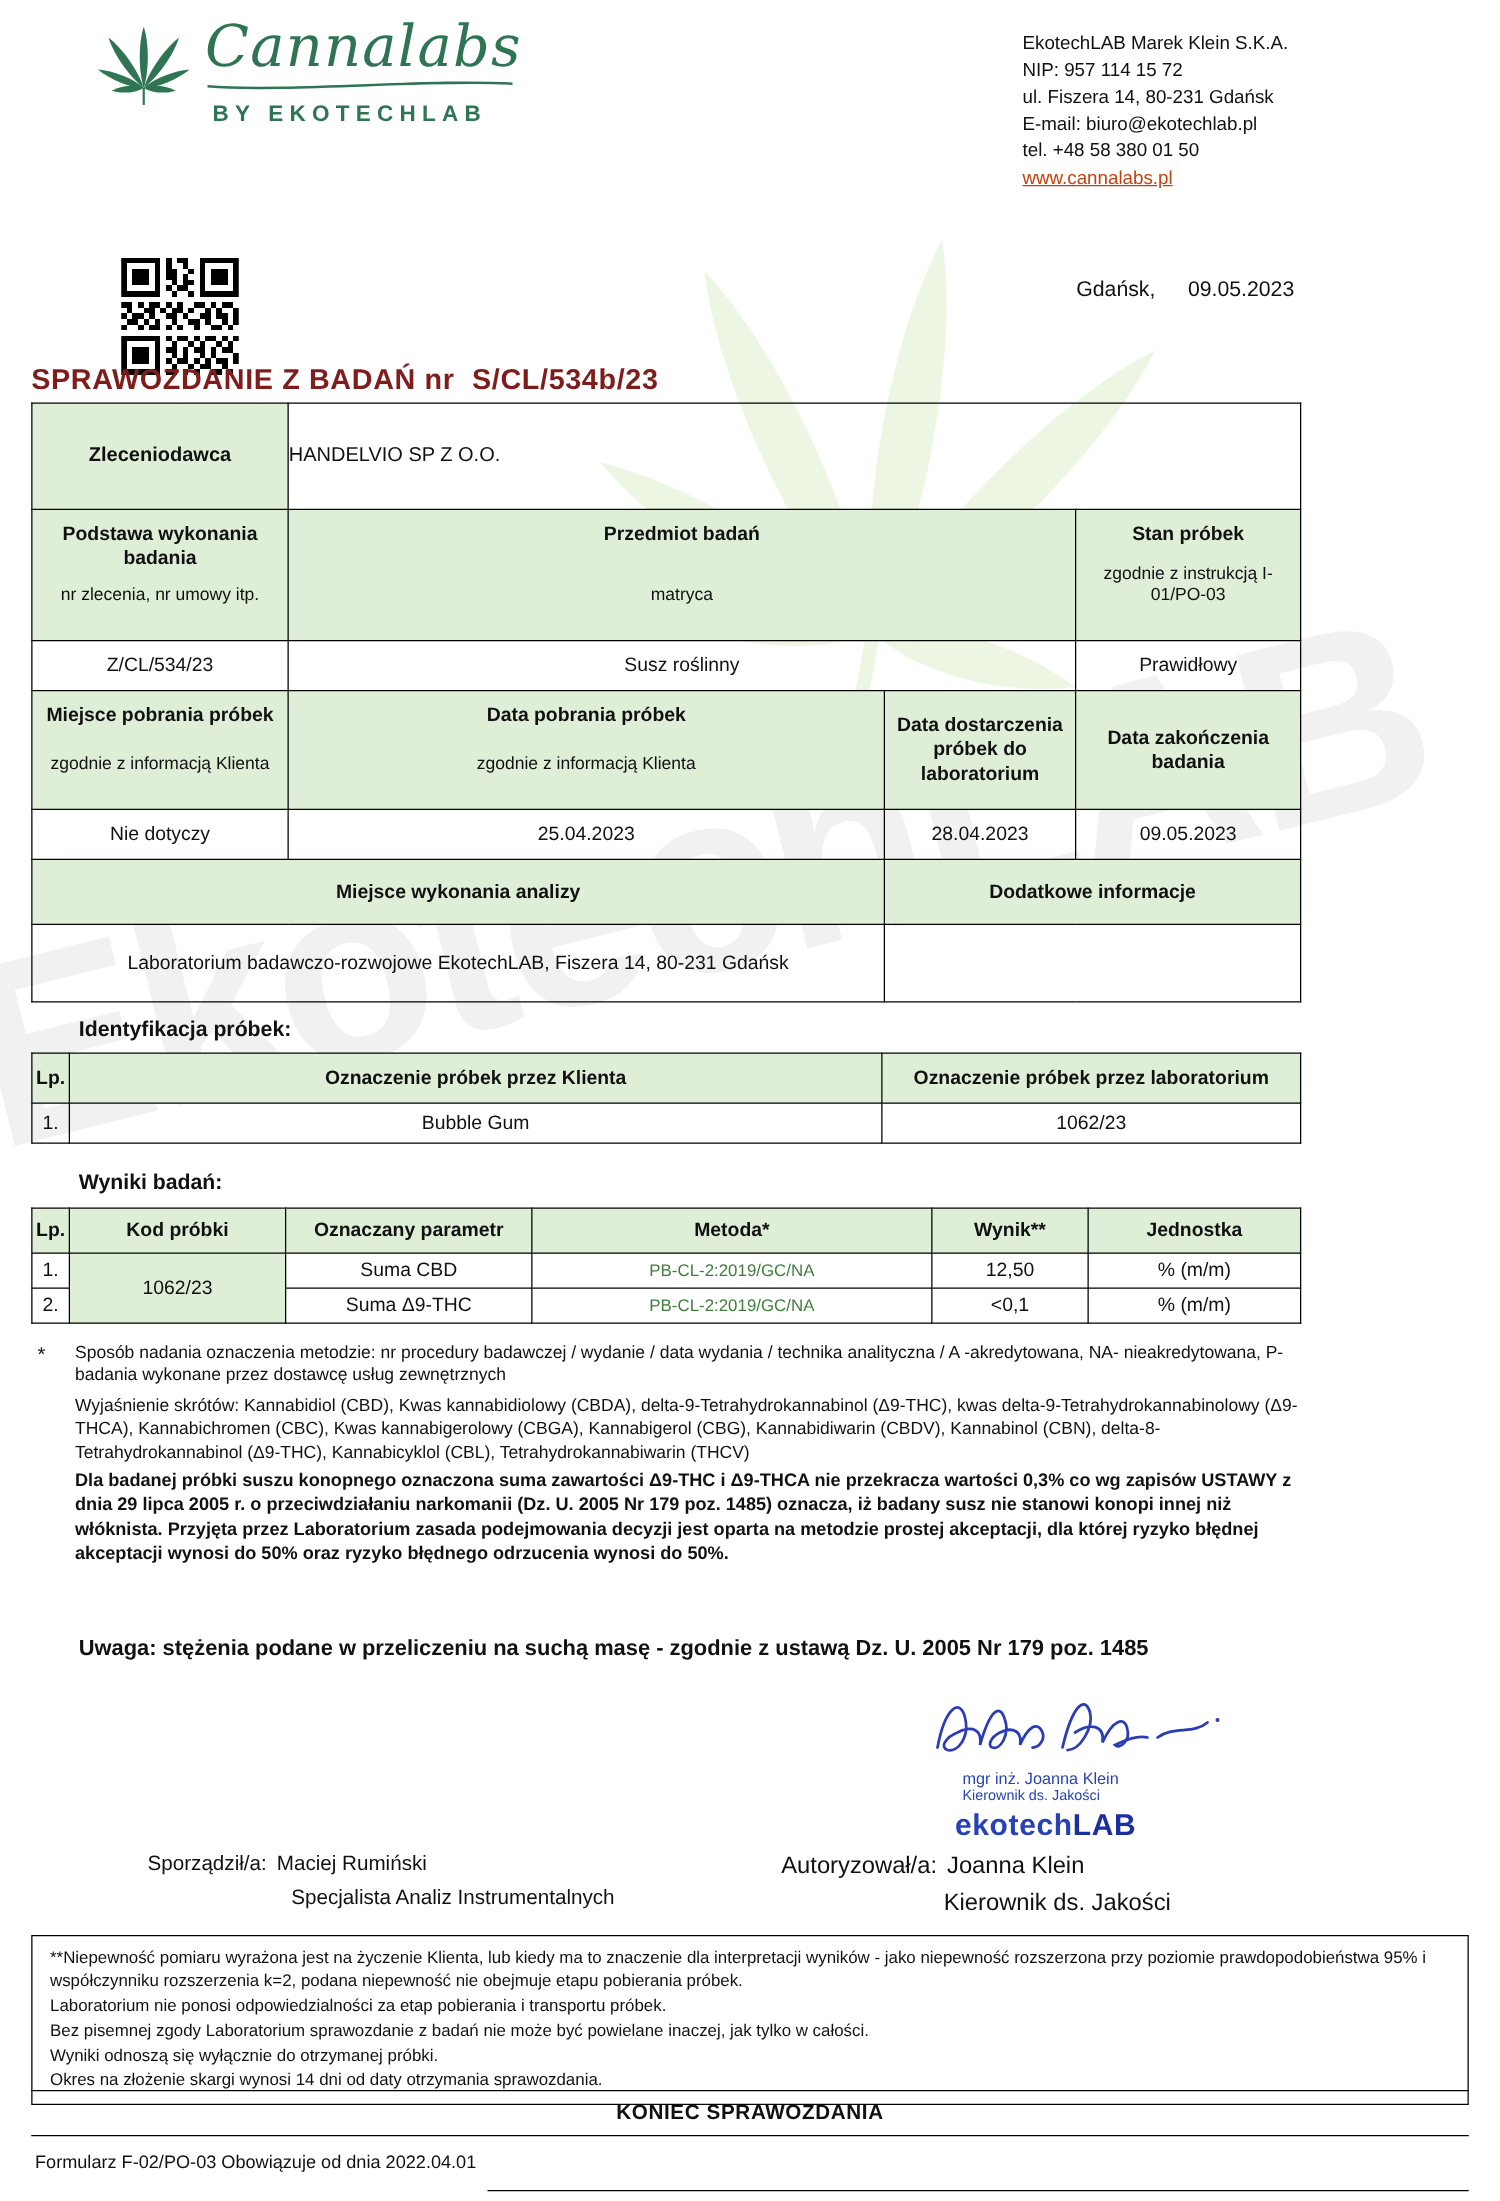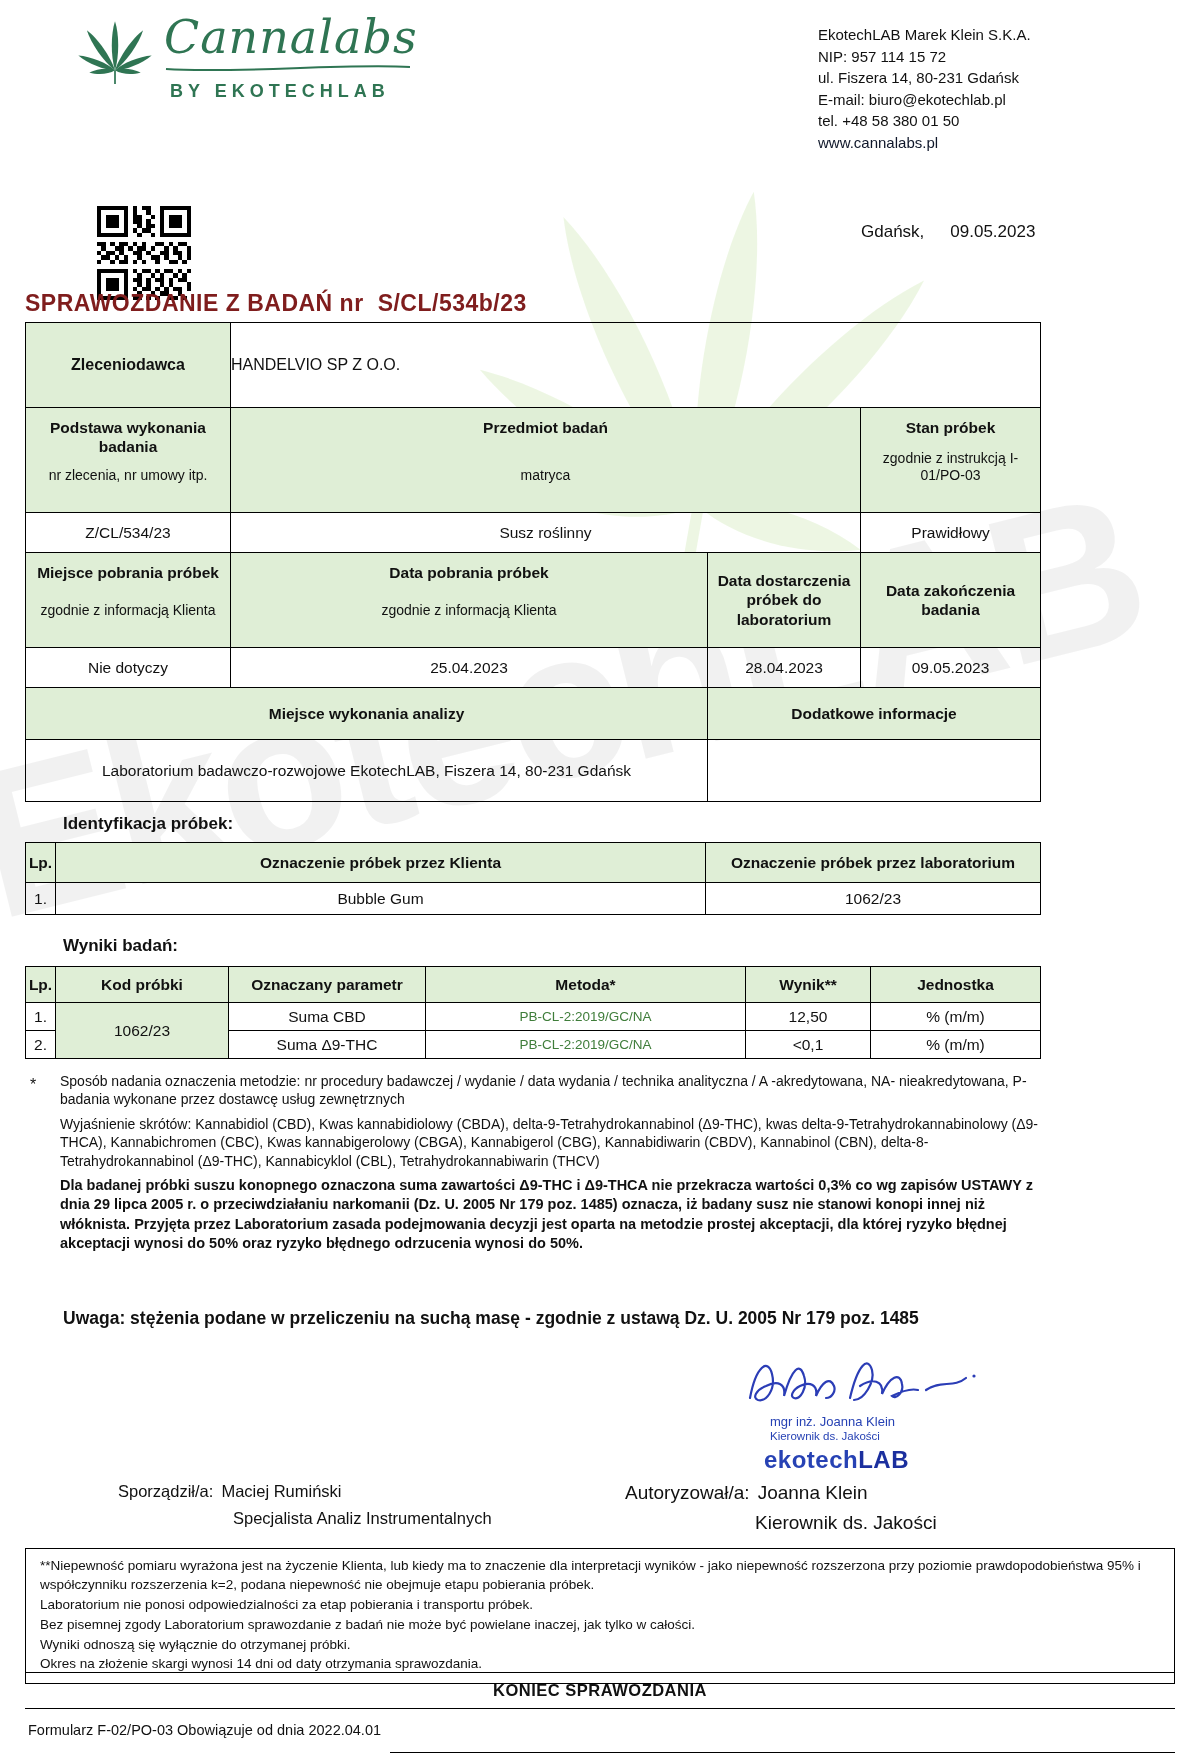--- a/index.html
+++ b/index.html
@@ -18,21 +18,21 @@
   
   .logo-wrap{left:72px;top:14px;display:flex;align-items:flex-start;}
   .logo-leaf{width:86px;height:92px;}
   .logo-texts{margin-left:6px;}
   .logo-script{font-family:"DejaVu Serif",serif;font-style:italic;font-size:46px;color:#2f7553;
                line-height:1;letter-spacing:1px;}
   .logo-swoosh{display:block;margin-top:2px;}
   .logo-by{margin-top:7px;margin-left:6px;font-size:18px;font-weight:bold;color:#2f7553;
            letter-spacing:5px;}
   .company{left:818px;top:24px;font-size:15px;line-height:1.44;}
-  .company .site{color:#0f172a;cursor:pointer;}
+  .company .site{color:#c2410c;text-decoration:underline;cursor:pointer;}
 
   .qr{left:97px;top:206px;width:94px;height:94px;}
   .place-date{left:861px;top:222px;font-size:17px;display:flex;gap:26px;}
 
   .title{left:25px;top:290px;width:1150px;font-size:23px;font-weight:bold;
          color:#7f1d1d;letter-spacing:.5px;}
   .title .nr{margin-left:14px;}
 
   
   .doc-table{border-collapse:collapse;table-layout:fixed;width:1015px;}

